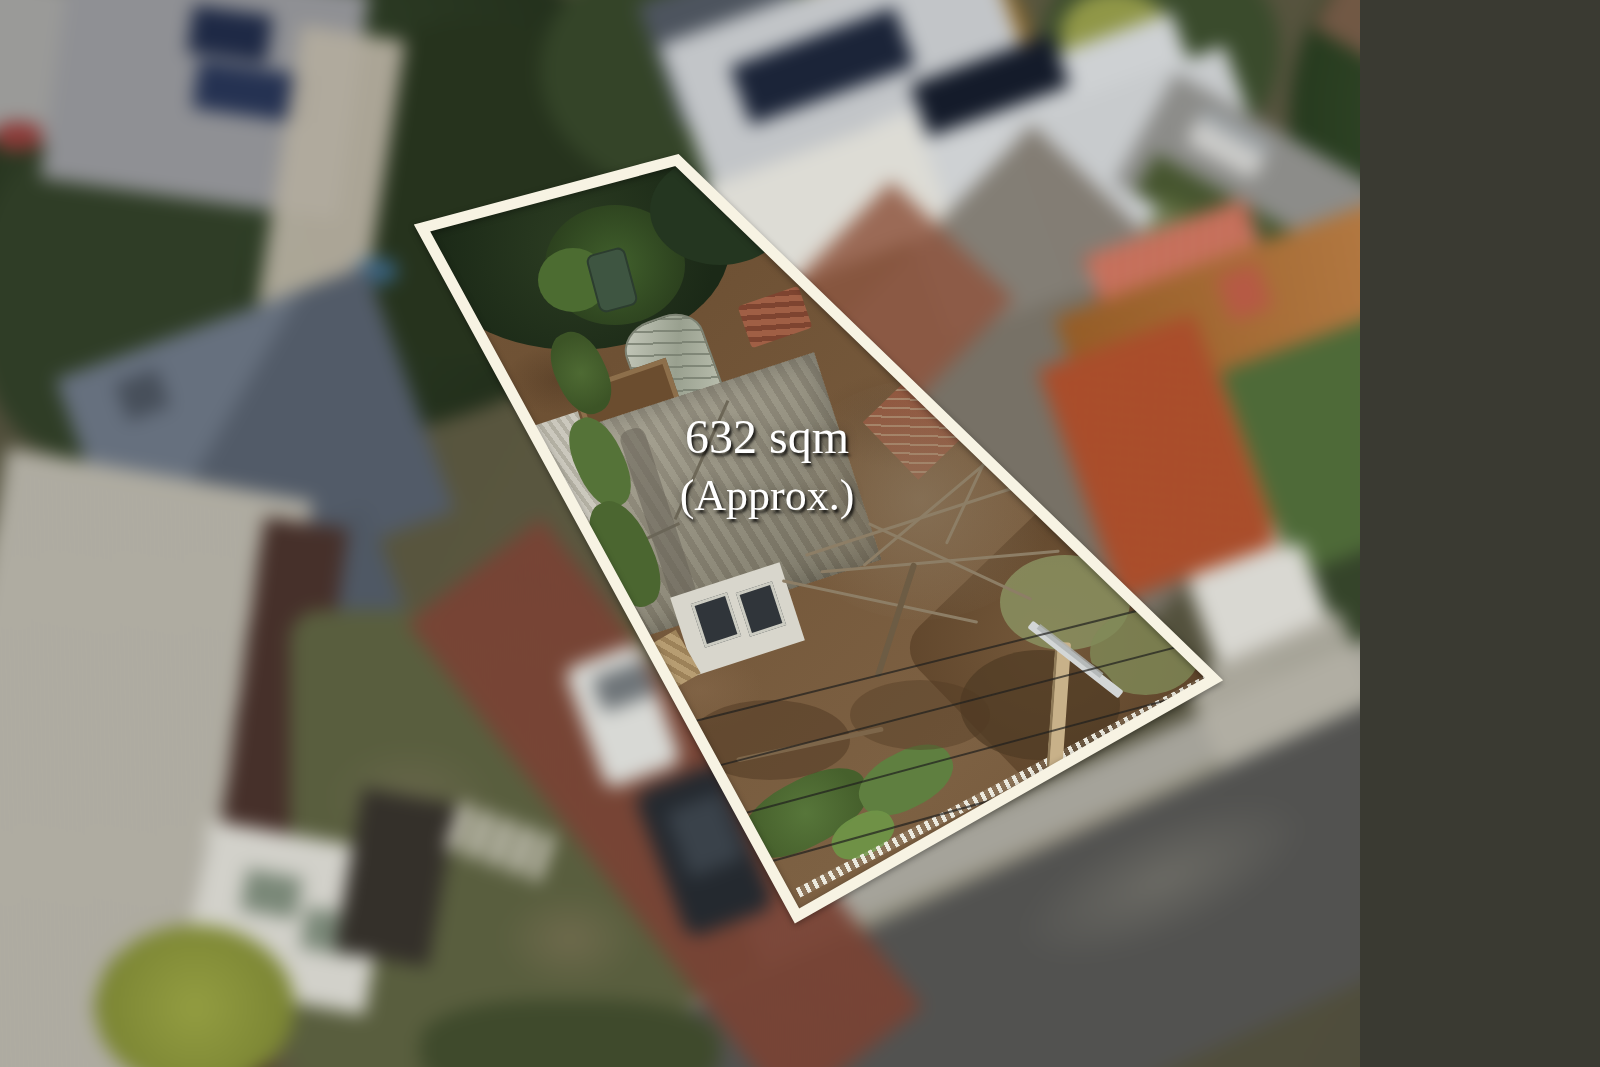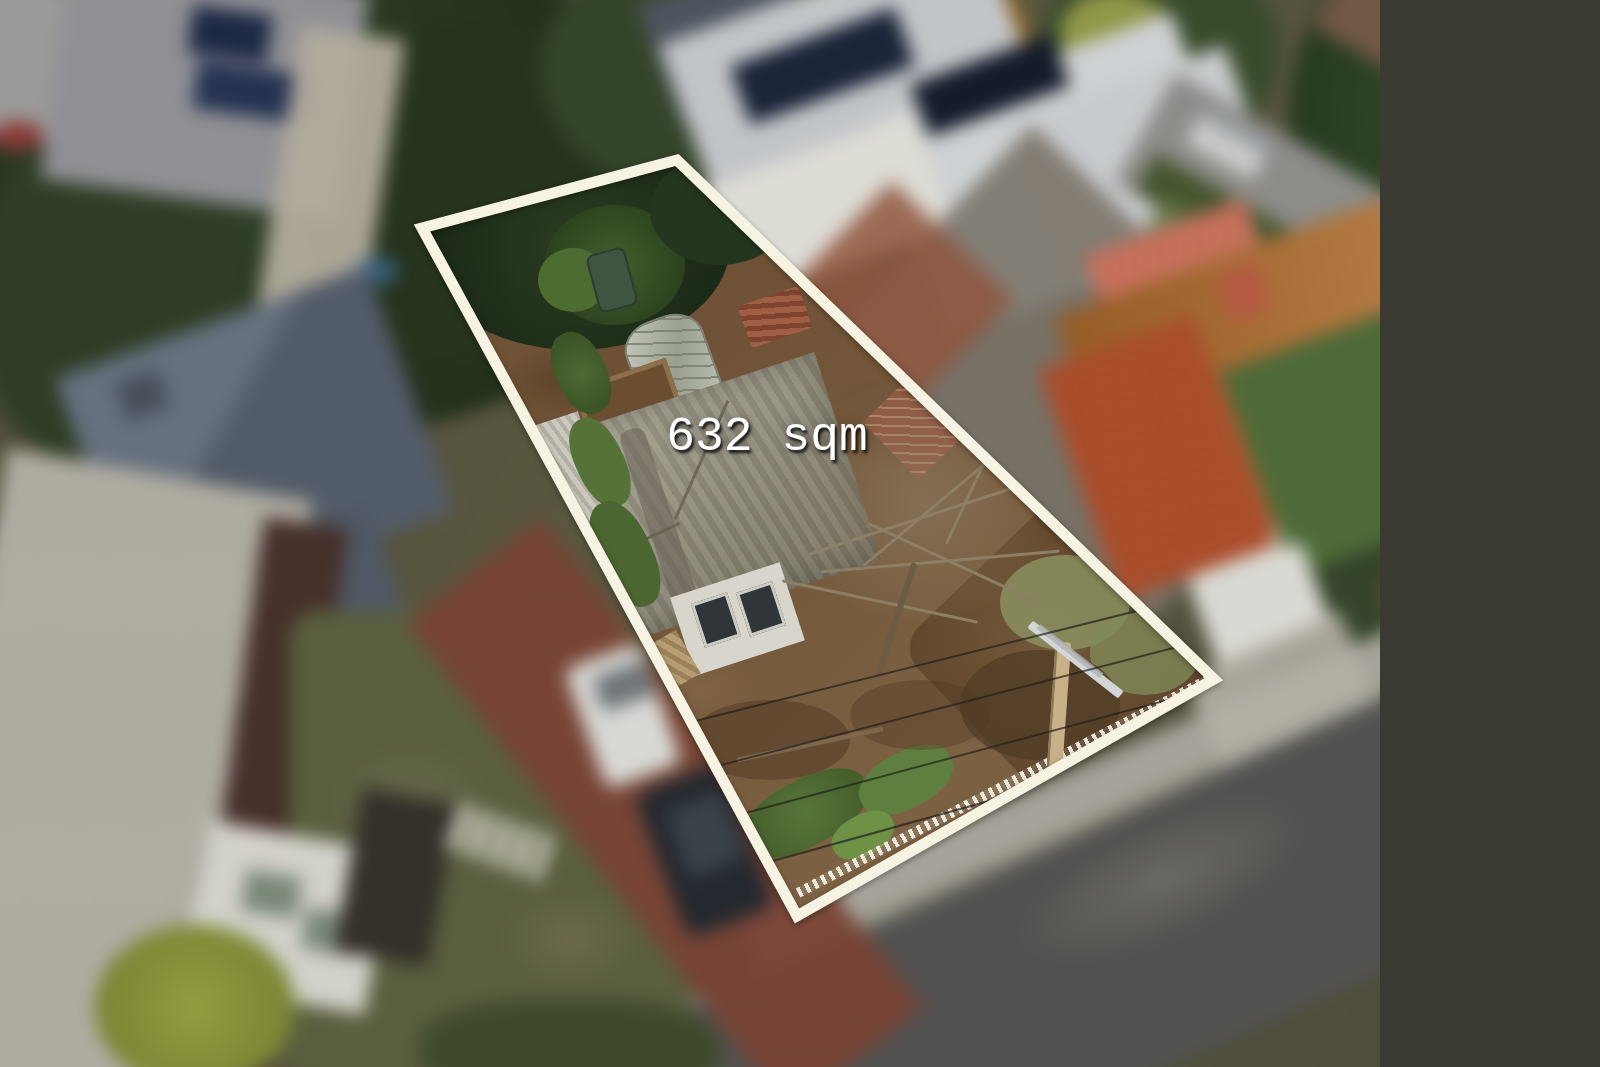--- a/index.html
+++ b/index.html
@@ -1,17 +1,17 @@
 <!DOCTYPE html>
 <html><head>
 <meta charset="utf-8">
 <style>
   html,body{margin:0;padding:0;width:1600px;height:1067px;overflow:hidden;background:#3a3a32;}
   #stage{position:relative;width:1360px;height:1067px;overflow:hidden;background:#54513f;
-         font-family:Liberation Mono, monospace;padding-left:20px;}
+         font-family:Liberation Serif, serif;}
   .s{position:absolute;}
   #scene-out{position:absolute;inset:0;filter:blur(9px);}
   #scene-in{position:absolute;inset:0;
             clip-path:polygon(422px 228px,677px 160px,1214px 679px,797px 916px);}
   #outline-svg{position:absolute;inset:0;z-index:30;pointer-events:none;}
   #area-label{position:absolute;left:517px;top:408px;width:500px;z-index:40;text-align:center;
               color:#ffffff;text-shadow:2px 3px 3px rgba(0,0,0,.85),0 0 12px rgba(0,0,0,.30);}
   #area-label .l1{font-size:48px;line-height:58px;}
   #area-label .l2{font-size:44px;line-height:60px;}
   #watermark{position:absolute;left:1200px;top:893px;z-index:40;font-weight:bold;
@@ -155,16 +155,17 @@
     <div class="s" style="left:712px;top:748px;width:545px;height:2px;transform:rotate(-15deg);background:rgba(32,32,30,.7);"></div>
     <div class="s" style="left:724px;top:800px;width:530px;height:2px;transform:rotate(-15.5deg);background:rgba(32,32,30,.7);"></div>
   </div>
 
   <svg id="outline-svg" width="1600" height="1067">
     <polygon style="fill:none;stroke:#f7f3e3;stroke-width:11;stroke-linejoin:miter;filter:drop-shadow(0 2px 3px rgba(0,0,0,.35));" points="422,228 677,160 1214,679 797,916"></polygon>
   </svg>
 
   <div id="area-label">
     <div class="l1">632 sqm</div>
+    <div class="l2">(Approx.)</div>
   </div>
 
 
 </div>
 
 </body></html>

